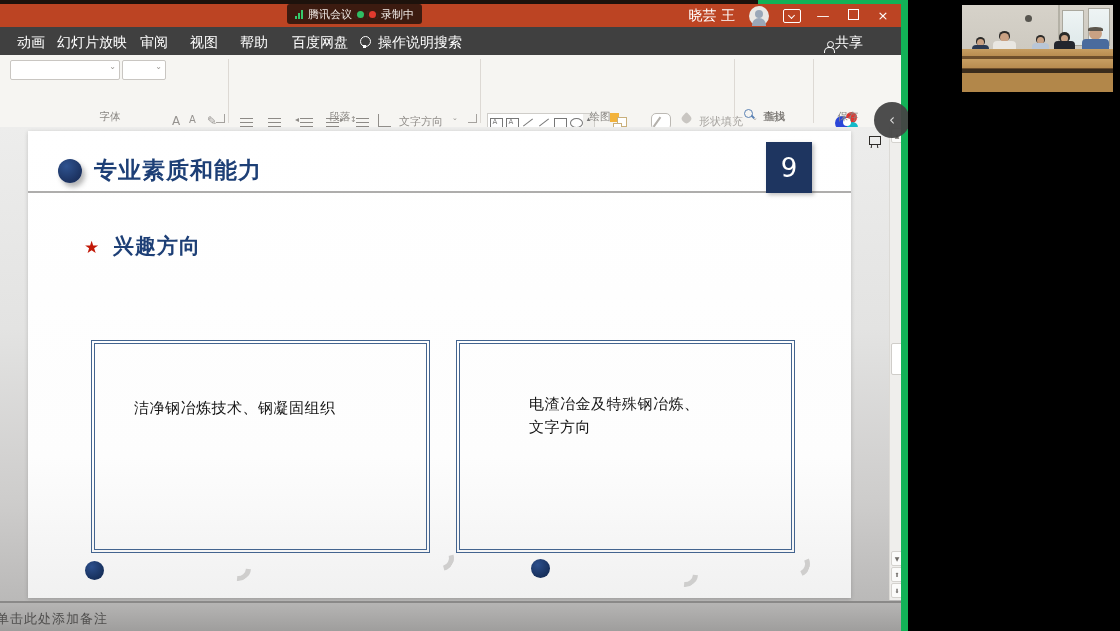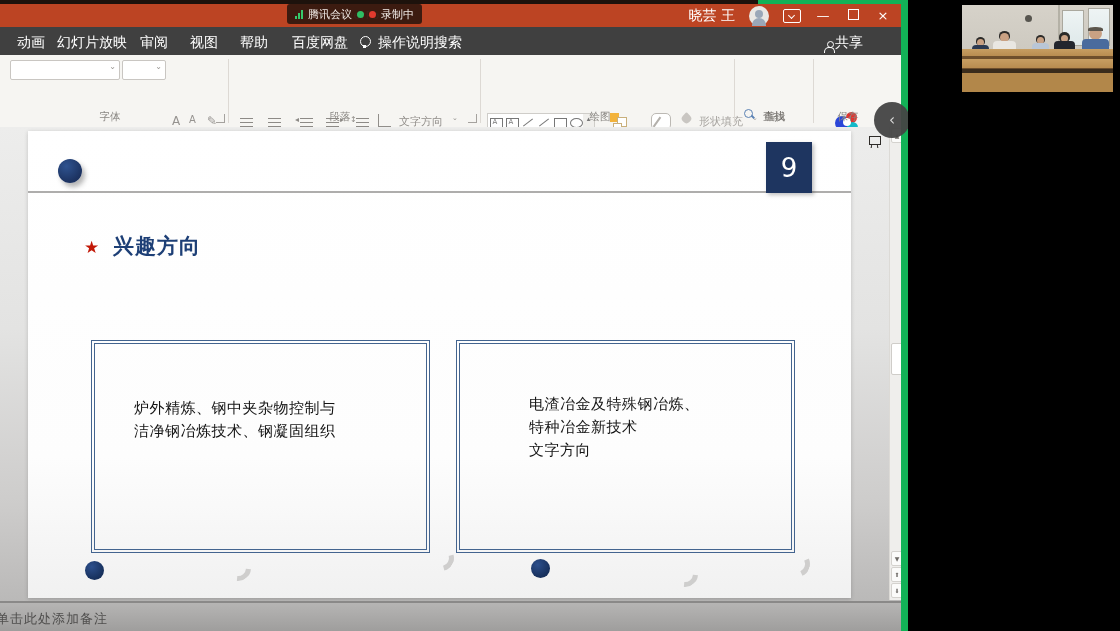--- a/index.html
+++ b/index.html
@@ -344,35 +344,34 @@
     </div>
     <span class="grplabel" style="left:818px;width:60px">保存</span>
   </div>
 
   <div class="collapse-btn">‹</div>
   <div class="proj-ic"></div>
 
   <div class="workspace">
     <div class="slide">
       <span class="title-dot"></span>
+      <span class="slide-title">专业素质和能力</span>
       <span class="title-rule"></span>
       <span class="page-box">9</span>
       <span class="star">★</span>
       <span class="subtitle">兴趣方向</span>
 
       <div class="dframe" style="left:63px;top:209px">
         <div class="box-text" style="left:42px;top:56px">
-          <div>炉外精炼、钢中夹杂物控制与</div>
           <div>洁净钢冶炼技术、钢凝固组织</div>
         </div>
       </div>
       <div class="dframe" style="left:428px;top:209px">
         <div class="box-text" style="left:72px;top:52px">
           <div>电渣冶金及特殊钢冶炼、</div>
-          <div>特种冶金新技术</div>
           <div>文字方向</div>
         </div>
       </div>
 
       <span class="crescent" style="left:197px;top:424px;transform:rotate(140deg)"></span>
       <span class="crescent" style="left:400px;top:414px;transform:rotate(120deg)"></span>
       <span class="crescent" style="left:644px;top:430px;transform:rotate(140deg)"></span>
       <span class="crescent" style="left:756px;top:420px;transform:rotate(110deg)"></span>
       <span class="navy-dot" style="left:57px;top:430px"></span>
       <span class="navy-dot" style="left:503px;top:428px"></span>

